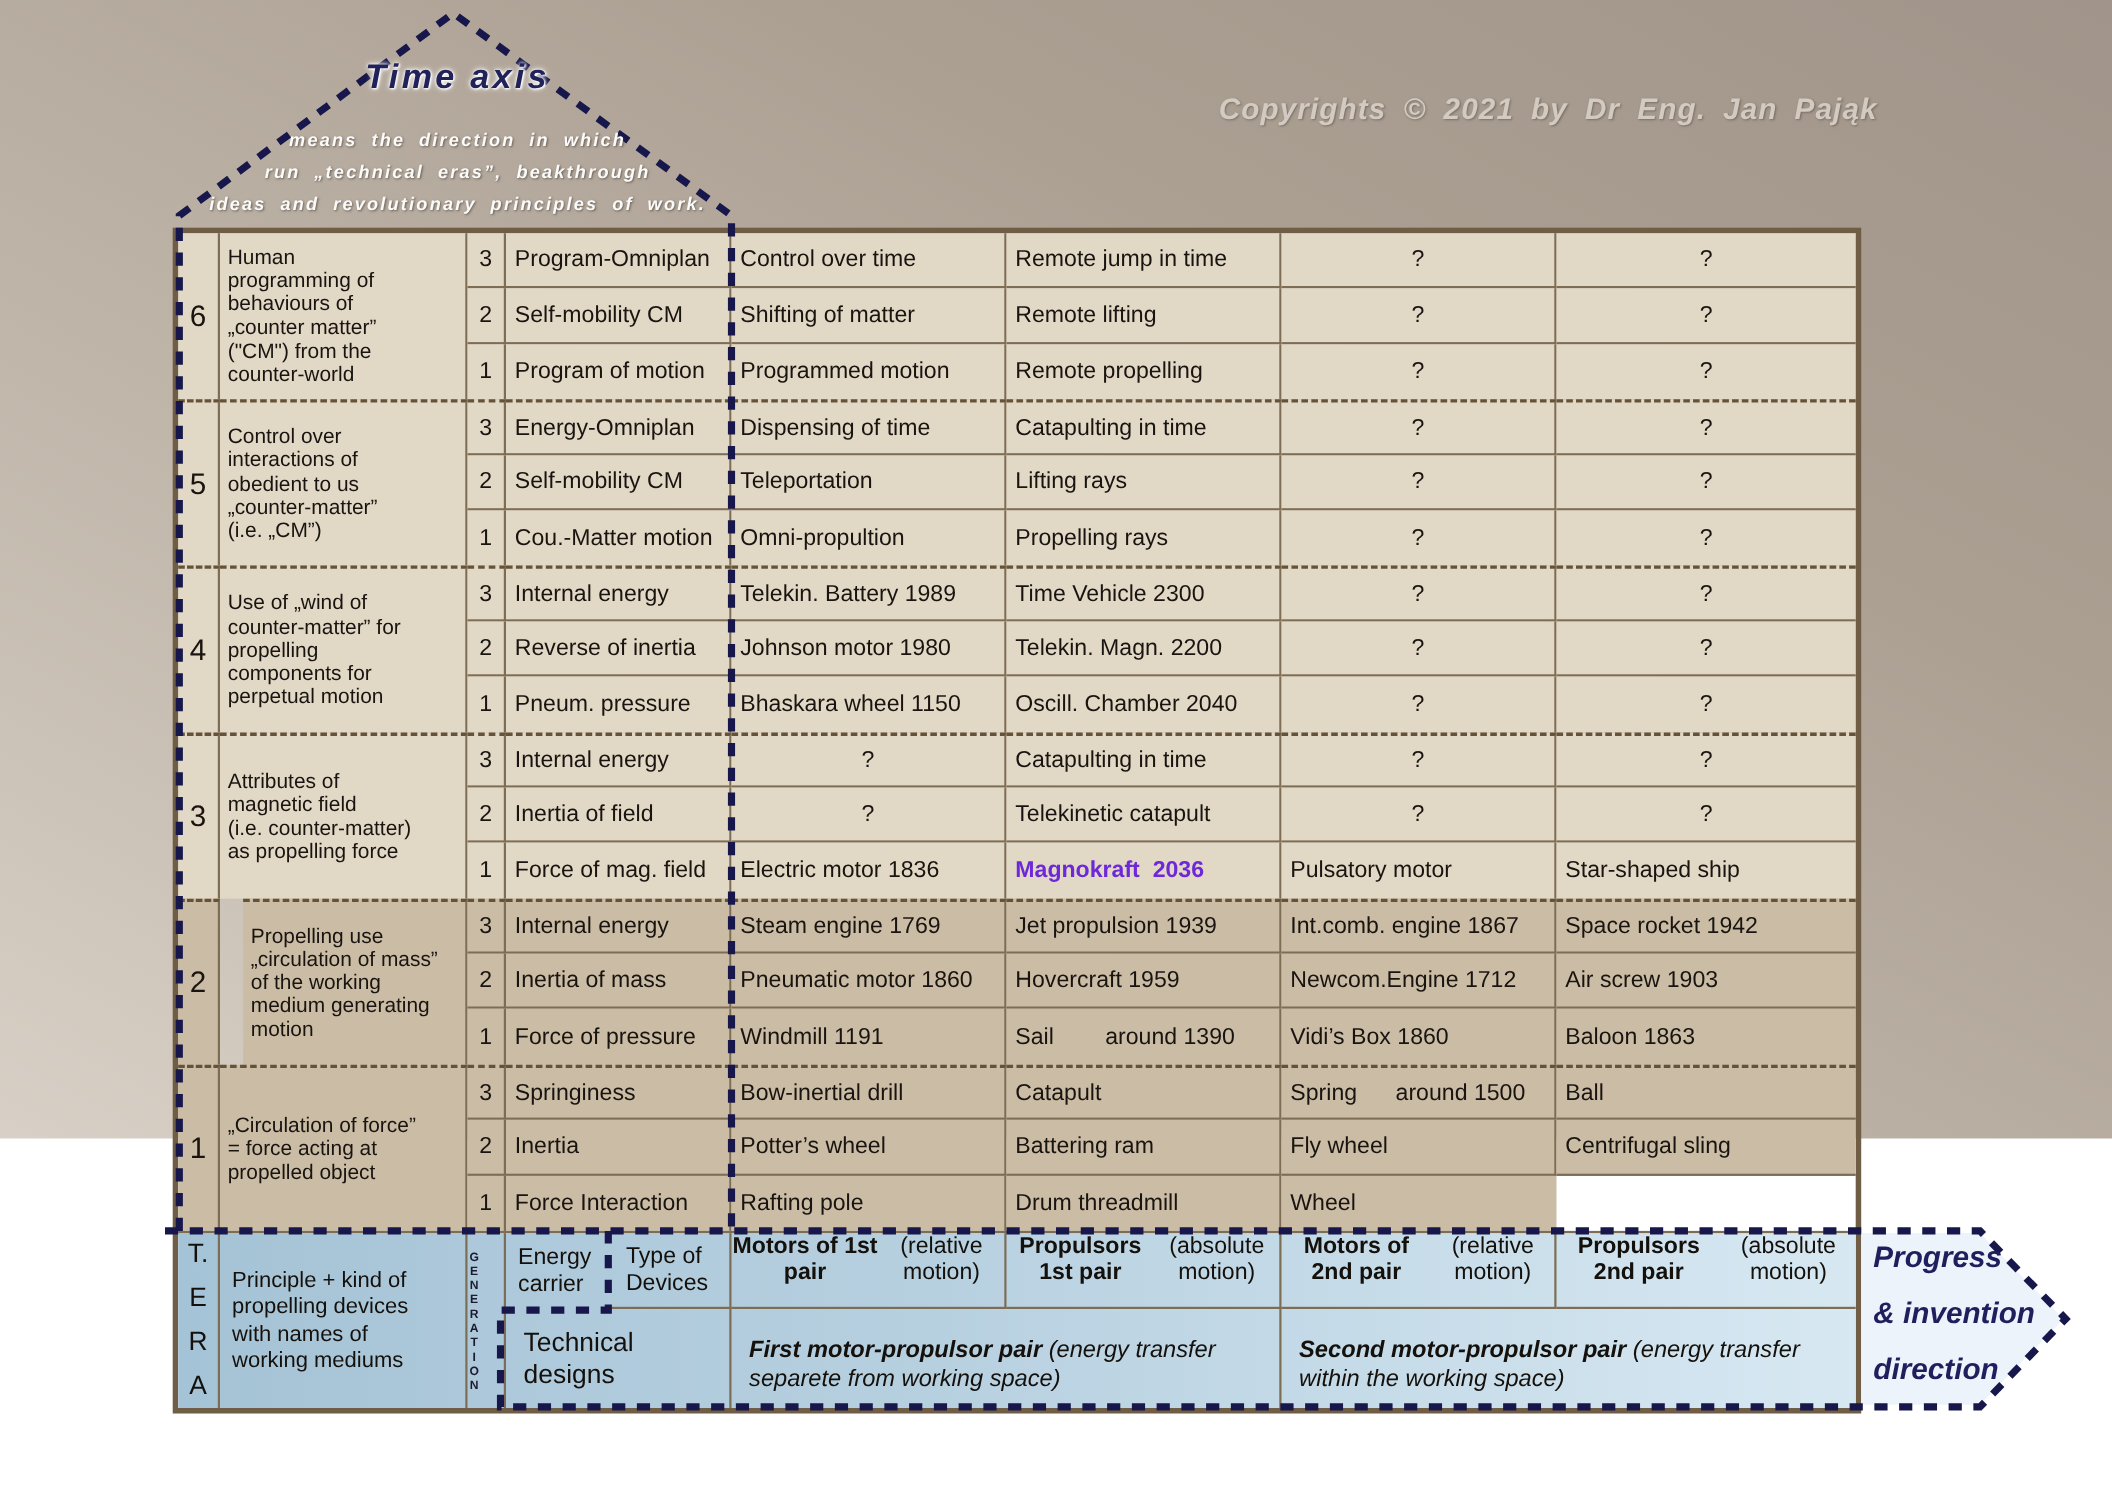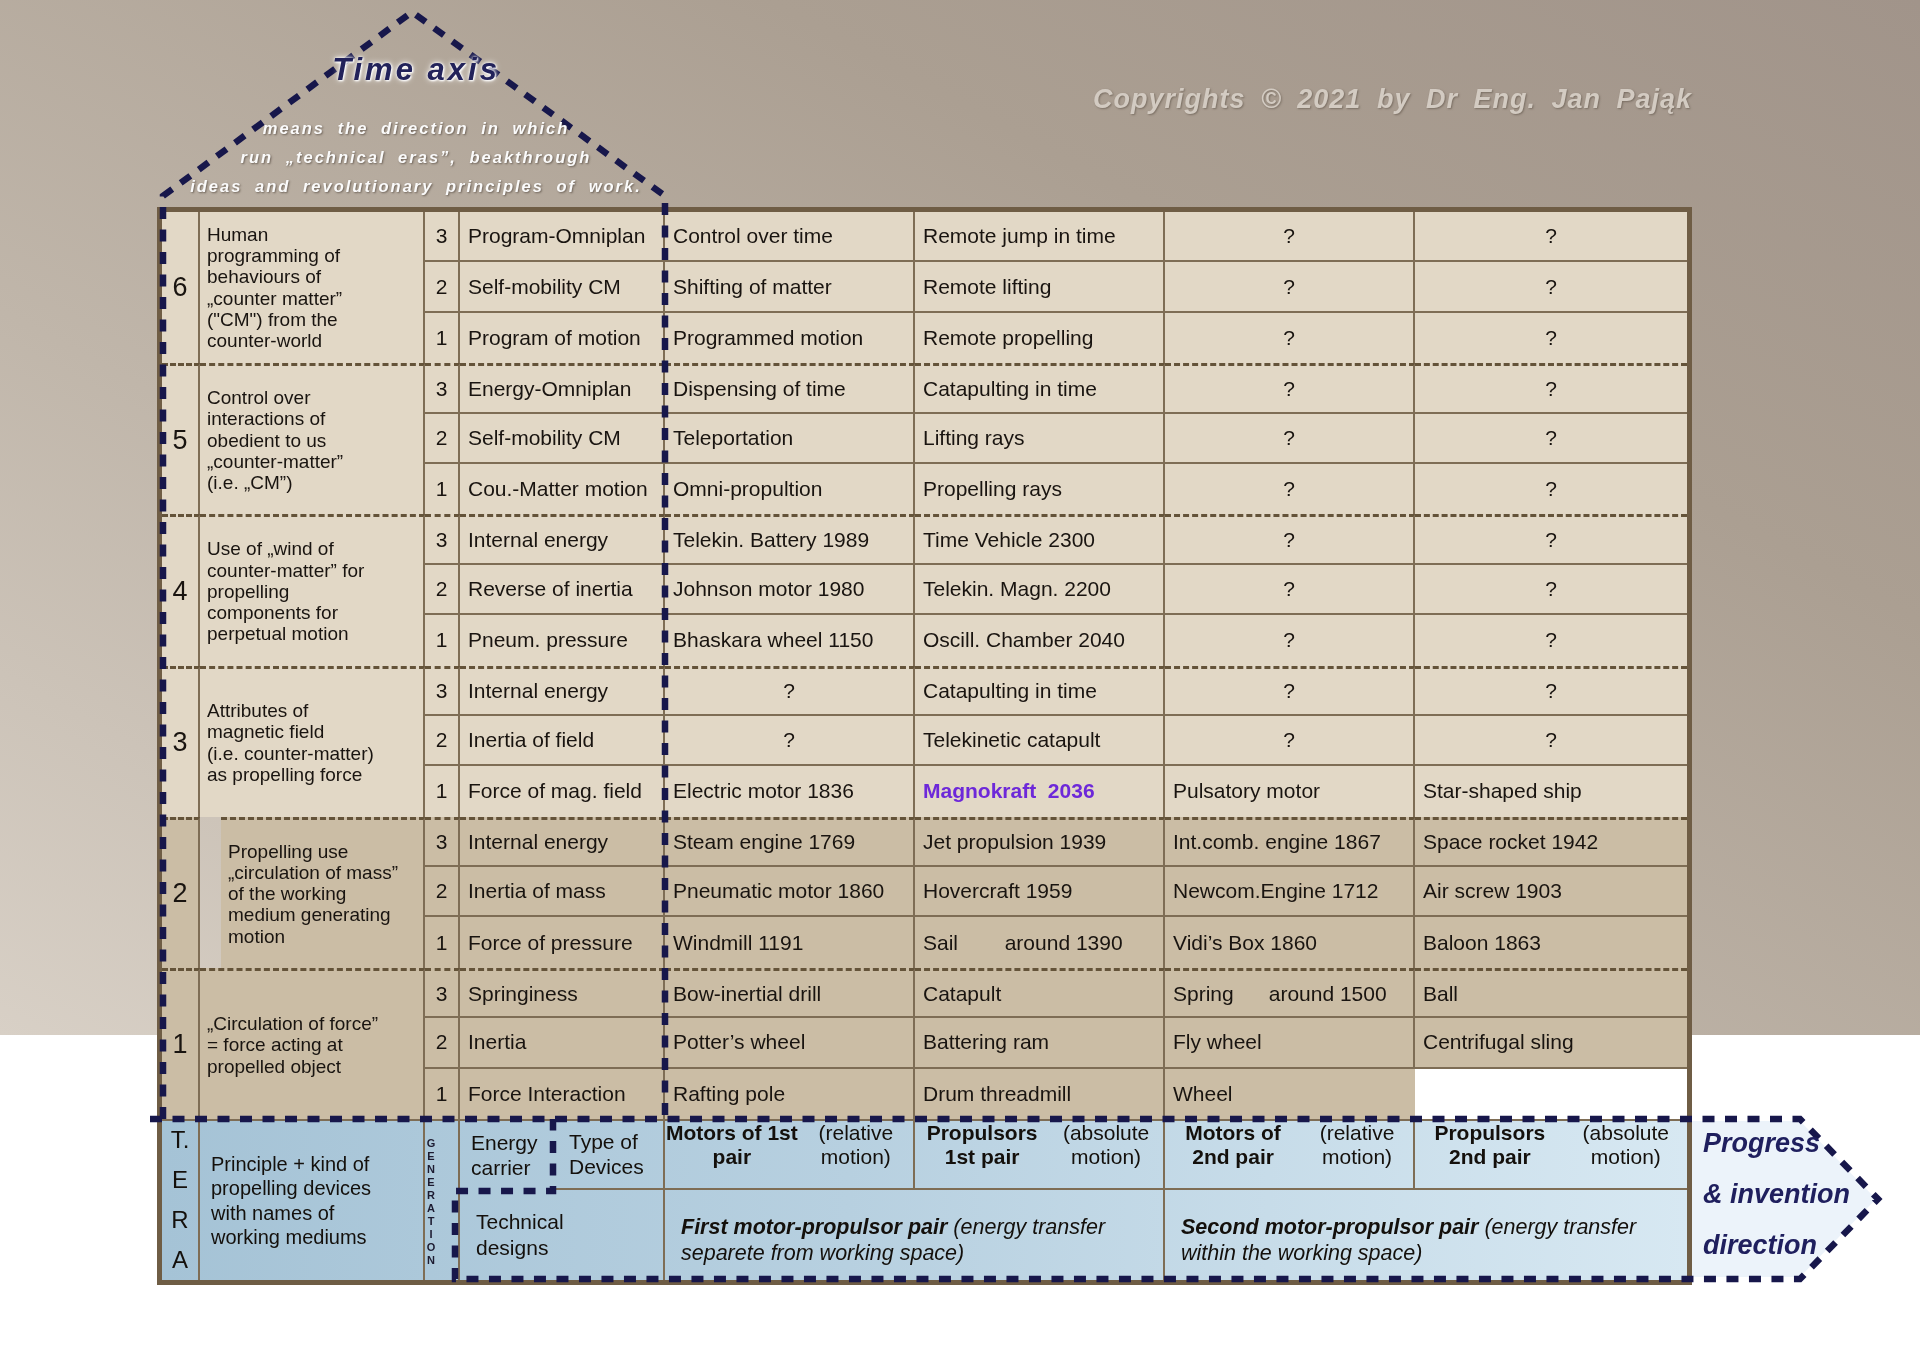--- a/index.html
+++ b/index.html
@@ -13,21 +13,21 @@
 
   
   #time-axis{position:absolute;left:185px;top:52px;width:462px;text-align:center;z-index:5;}
   #time-axis .ta-title{font-size:31px;font-weight:bold;font-style:italic;color:#22225a;
       letter-spacing:3px;text-shadow:0 0 6px #fff,0 0 3px #fff,1px 1px 2px #fff;}
   #time-axis .ta-sub{margin-top:26px;}
   #time-axis .ta-sub div{font-size:16.5px;font-weight:bold;font-style:italic;color:#fbfbfb;
       letter-spacing:2px;word-spacing:6px;line-height:29px;
       text-shadow:1px 1px 2px rgba(70,60,50,.65);}
 
-  #copyright{position:absolute;top:84px;right:228px;z-index:5;
+  #copyright{position:absolute;top:84px;right:213px;z-index:5;
       font-size:27px;font-weight:bold;font-style:italic;color:#d3cbc2;
       letter-spacing:1px;word-spacing:7px;text-shadow:1px 1px 2px rgba(85,75,64,.55);}
 
   #progress{position:absolute;left:1703px;top:1118px;z-index:5;
       font-size:27px;font-weight:bold;font-style:italic;color:#1f1f5e;line-height:51px;}
 
   
   #table-wrap{position:absolute;left:157px;top:207px;width:1535px;height:1078px;
       box-sizing:border-box;border:5px solid #6f5d45;display:flex;flex-direction:column;z-index:2;}
 
@@ -67,21 +67,21 @@
   .f-type{grid-row:1;grid-column:5;padding-left:16px;
       border-right:2px solid #7e6d55;border-bottom:2px solid #7e6d55;}
   .f-pairhead{flex-direction:row;justify-content:center;text-align:center;
       font-size:21px;line-height:1.15;border-right:2px solid #7e6d55;border-bottom:2px solid #7e6d55;}
   .f-m1{grid-row:1;grid-column:6;}
   .f-p1{grid-row:1;grid-column:7;}
   .f-m2{grid-row:1;grid-column:8;}
   .f-p2{grid-row:1;grid-column:9;border-right:none;}
   .f-pairhead .ht{font-weight:bold;}
   .f-tech{grid-row:2;grid-column:4/6;align-items:center;padding-left:16px;
-      font-size:21px;line-height:1.22;white-space:pre-line;border-right:2px solid #7e6d55;}
+      font-size:24px;line-height:1.22;white-space:pre-line;border-right:2px solid #7e6d55;}
   .f-pair{grid-row:2;grid-column:6/8;align-items:center;padding:0 8px 6px 16px;
       font-size:21.5px;line-height:1.22;font-style:italic;}
   .f-pair{display:block;padding-top:24px;}
   .f-pair .pb{font-weight:bold;}
   .f-pair1{border-right:2px solid #7e6d55;}
   .f-pair2{grid-column:8/10;}
 </style>
 </head>
 <body>
 

